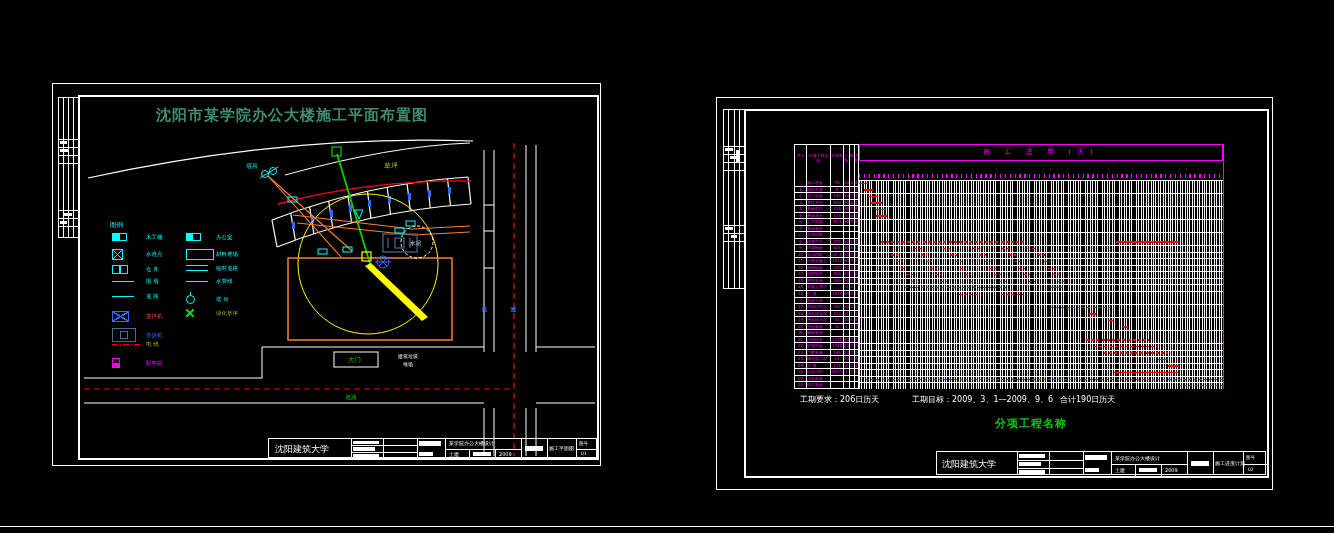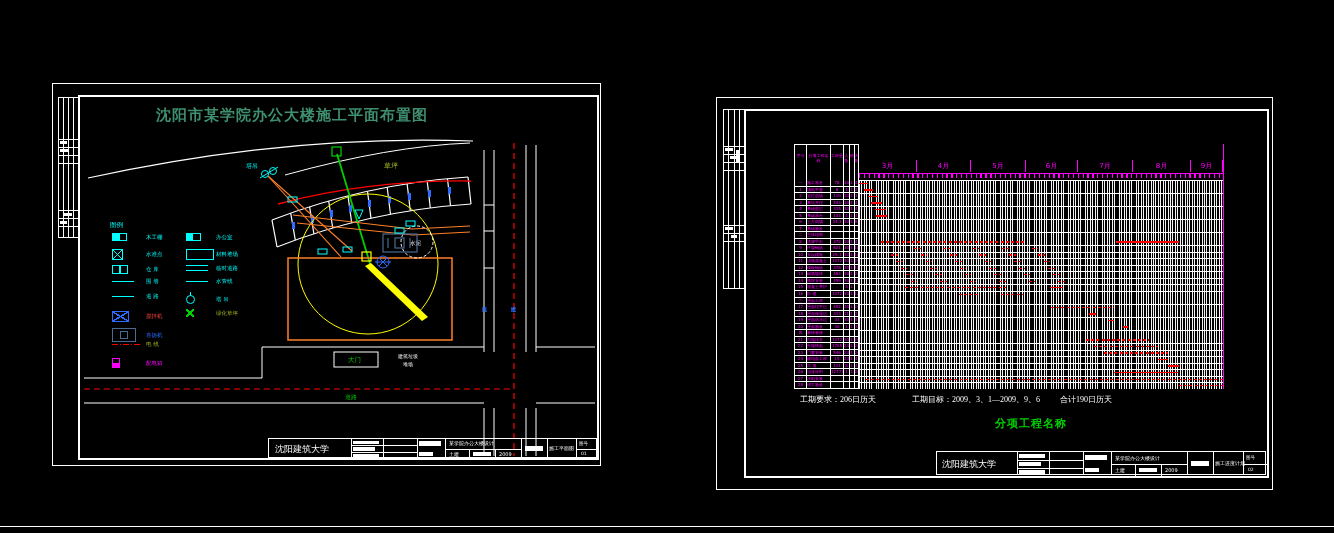--- a/index.html
+++ b/index.html
@@ -55,21 +55,21 @@
     background:
       repeating-linear-gradient(180deg,#fff 0 0.7px,transparent 0.7px 6.531px),
       repeating-linear-gradient(90deg,rgba(255,255,255,0.95) 0 0.9px,transparent 0.9px 2.43px);}
   #callayer{position:absolute;left:64px;top:36px;width:364px;height:209px;}
   .gbar{position:absolute;height:1.4px;background:#f00;}
   .gbar.dash{background:repeating-linear-gradient(90deg,#f00 0 3px,transparent 3px 5.2px);}
   #lrows{position:absolute;left:0;top:36px;width:64px;height:209px;}
   .srow{position:absolute;left:0;width:64px;display:flex;}
   .scell{box-sizing:border-box;border-right:1px solid #fff;border-bottom:1px solid #fff;
          color:#f0f;font-size:4px;line-height:5.5px;overflow:hidden;white-space:nowrap;height:100%;}
-  .notes{position:absolute;color:#fff;font-size:8px;white-space:nowrap;font-family:Liberation Serif, serif;}
+  .notes{position:absolute;color:#fff;font-size:8px;white-space:nowrap;}
   
   .tb{position:absolute;border:1px solid #fff;box-sizing:border-box;}
   .tb-v{position:absolute;top:0;width:1px;height:100%;background:#fff;}
   .tb-h{position:absolute;height:1px;background:#fff;}
   .tb-txt{position:absolute;color:#fff;white-space:nowrap;}
   .tb-bar{position:absolute;background:#fff;}
 </style>
 </head>
 <body>
 
@@ -334,29 +334,21 @@
   <div class="hstrip-line" style="left:723px;top:241px;width:21px;"></div>
   <div class="hstrip-line" style="left:723px;top:288px;width:21px;"></div>
   <div class="mark" style="left:725px;top:148px;width:8px;height:3px;"></div>
   <div class="mark" style="left:730px;top:156px;width:6px;height:3px;"></div>
   <div class="mark" style="left:736px;top:150px;width:4px;height:12px;"></div>
   <div class="mark" style="left:725px;top:227px;width:8px;height:3px;"></div>
   <div class="mark" style="left:731px;top:235px;width:6px;height:3px;"></div>
 </div>
 
 <div id="sched">
-  <div id="months">
-      <div class="mcell" style="left: 0px; width: 57px;">3月</div>
-      <div class="mcell" style="left: 58px; width: 53px;">4月</div>
-      <div class="mcell" style="left: 112px; width: 54px;">5月</div>
-      <div class="mcell" style="left: 167px; width: 51px;">6月</div>
-      <div class="mcell" style="left: 219px; width: 54px;">7月</div>
-      <div class="mcell" style="left: 274px; width: 57px;">8月</div>
-      <div class="mcell" style="left: 332px; width: 31px;">9月</div>
-    </div>
+  <div id="band">施 工 进 度 (天)</div>
   <div id="ticks"></div>
   <div id="lhead">
     <div class="hcell" style="left:0;width:12px;">序号</div>
     <div class="hcell" style="left:12px;width:24px;">分项工程名称</div>
     <div class="hcell" style="left:36px;width:13px;">工程量</div>
     <div class="hcell" style="left:49px;width:6px;">人数</div>
     <div class="hcell" style="left:55px;width:4.5px;">班</div>
     <div class="hcell" style="left:59.5px;width:4.5px;">天数</div>
   </div>
   <div id="daygrid"></div>

